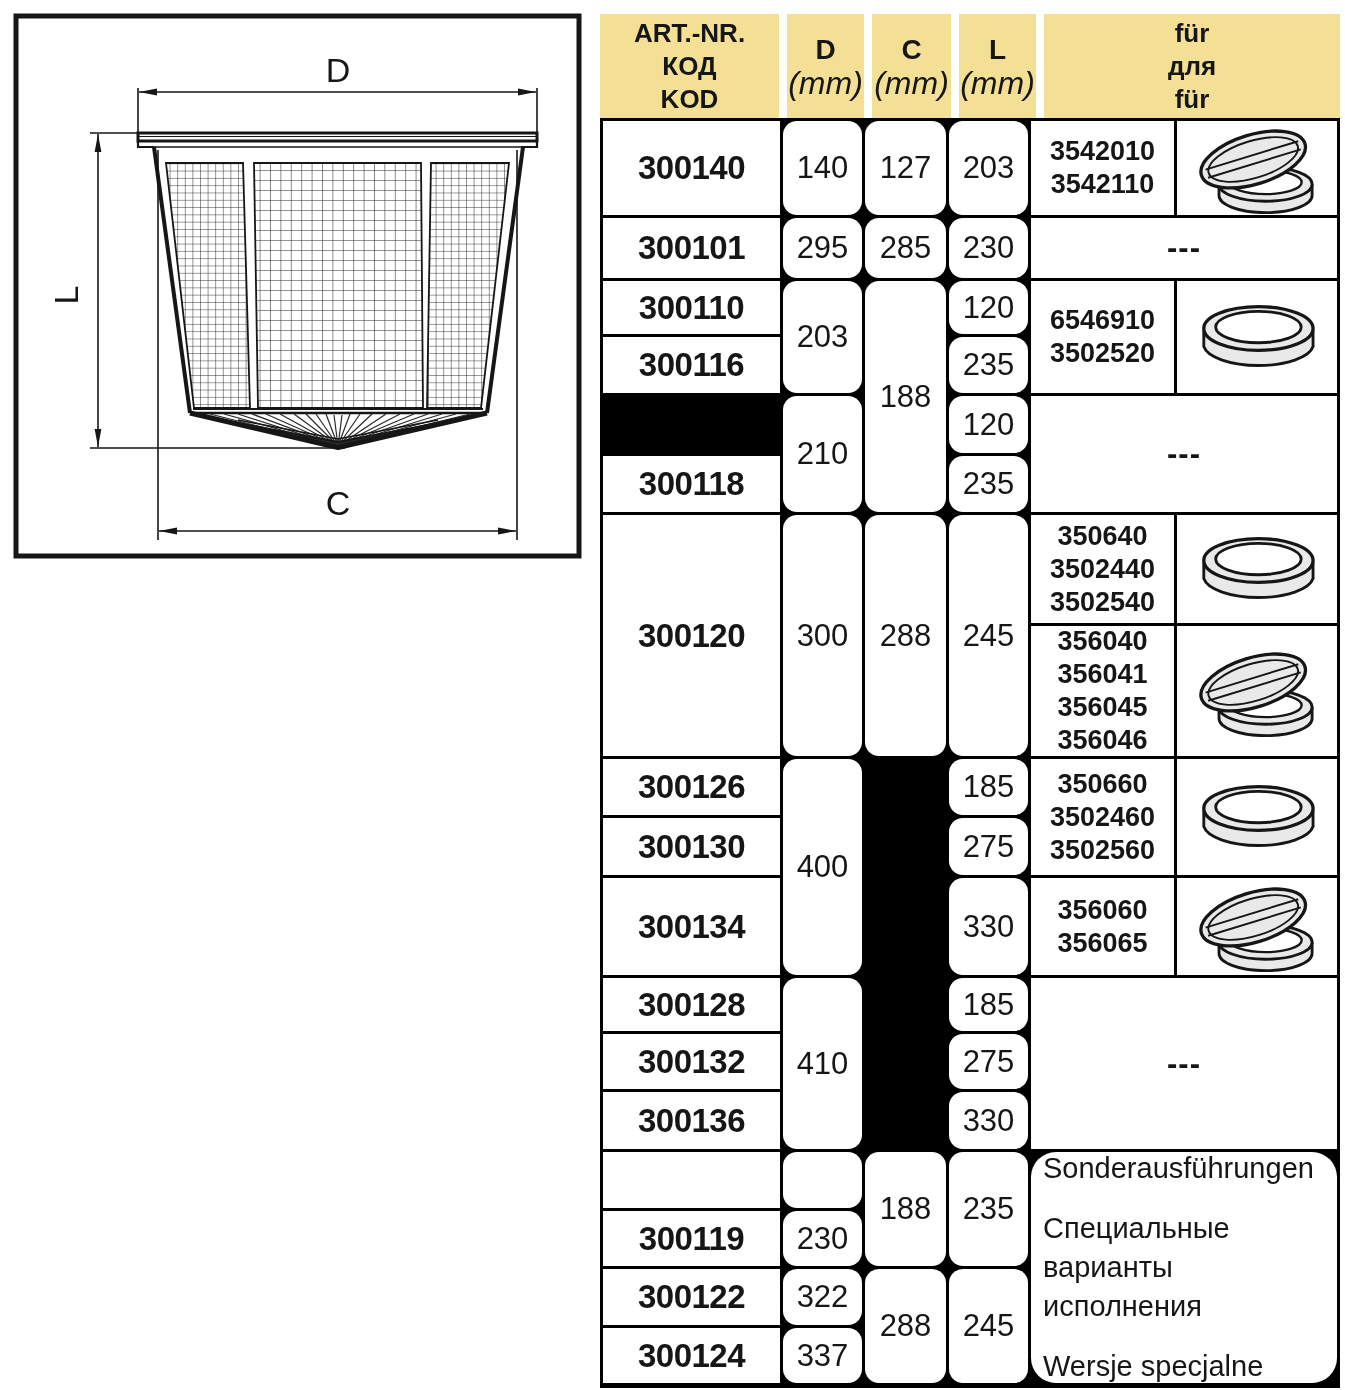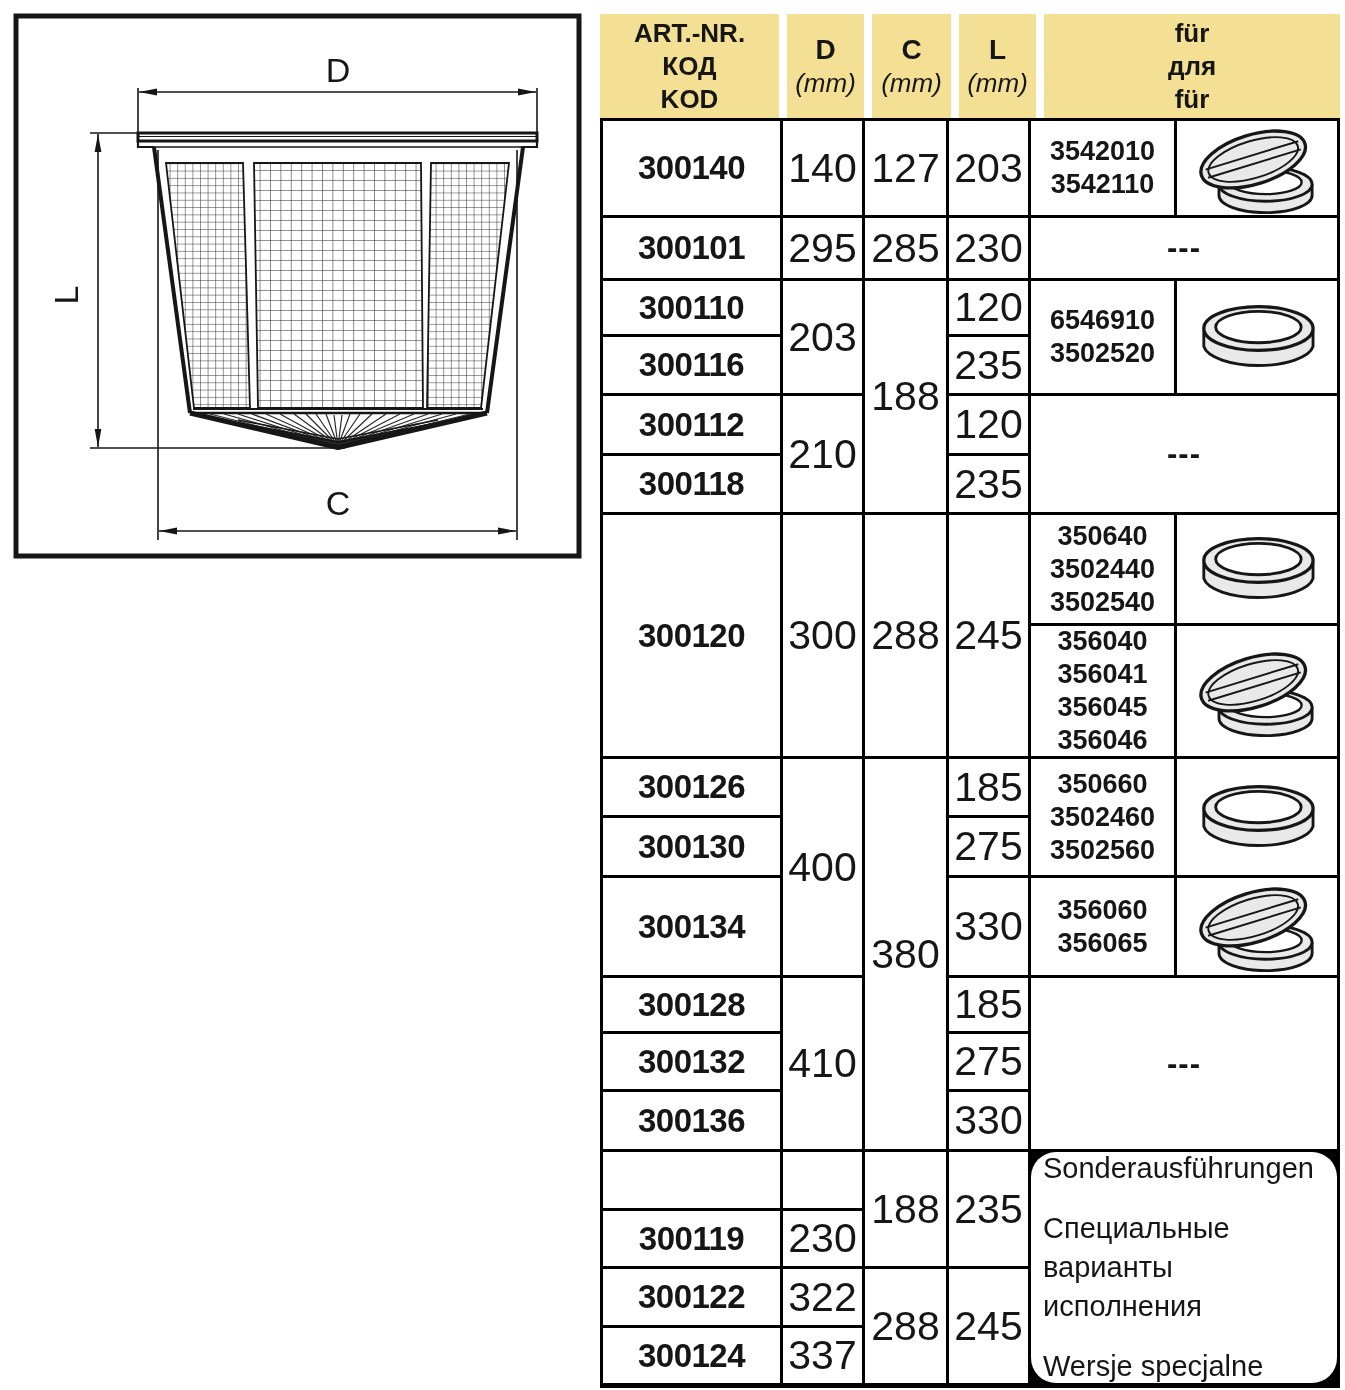--- a/index.html
+++ b/index.html
@@ -10,30 +10,30 @@
   .diagram-wrap{position:absolute;left:10px;top:10px;width:575px;height:552px;}
 
   
   .thead{position:absolute;left:600px;top:14px;width:740px;height:104px;
          display:grid;grid-template-columns:183px 85px 87px 85px 146px 154px;}
   .th{background:#F4E095;margin:0 4px;display:flex;flex-direction:column;align-items:center;justify-content:center;text-align:center;}
   .th.first{margin-left:0;}
   .th.last{margin-right:0;}
   .th .b{font-weight:bold;font-size:26px;line-height:33px;}
   .th .big{font-weight:bold;font-size:28px;line-height:34px;}
-  .th .it{font-style:italic;font-size:26px;line-height:32px;}
+  .th .it{font-style:italic;font-size:32px;line-height:32px;}
 
   .tbody{position:absolute;left:600px;top:118px;width:740px;box-sizing:border-box;
          background:#000;padding:3px 3px 5px 3px;
          display:grid;gap:3px;
          grid-template-columns:177px 79px 81px 79px 143px 160px;
          grid-template-rows:94px 60px 53px 56px 57px 56px 108px 130px 56px 57px 97px 53px 55px 57px 56px 55px 56px 55px;}
   .td{background:#fff;display:flex;align-items:center;justify-content:center;text-align:center;overflow:hidden;}
   .art{font-weight:bold;font-size:33px;letter-spacing:-0.5px;}
-  .num{font-size:41px;}
+  .num{font-size:31px;border-radius:14px;}
   .codes{flex-direction:column;font-weight:bold;font-size:27px;line-height:33px;}
   .dash{font-weight:bold;font-size:31px;letter-spacing:1px;}
   .special{flex-direction:column;align-items:flex-start;justify-content:center;text-align:left;padding-left:12px;font-size:29px;line-height:39px;border-radius:25px;}
   .special .gap-top{margin-top:21px;}
   .icon-cell svg{display:block;}
 </style>
 </head>
 <body>
 
 <div class="page">
@@ -147,21 +147,20 @@
       <div class="b">für</div>
     </div>
   </div>
 
   <div class="tbody">
 
     <div class="td art" style="grid-area:1/1/2/2">300140</div>
     <div class="td art" style="grid-area:2/1/3/2">300101</div>
     <div class="td art" style="grid-area:3/1/4/2">300110</div>
     <div class="td art" style="grid-area:4/1/5/2">300116</div>
-    <div class="td art" style="grid-area:5/1/6/2">300112</div>
     <div class="td art" style="grid-area:6/1/7/2">300118</div>
     <div class="td art" style="grid-area:7/1/9/2">300120</div>
     <div class="td art" style="grid-area:9/1/10/2">300126</div>
     <div class="td art" style="grid-area:10/1/11/2">300130</div>
     <div class="td art" style="grid-area:11/1/12/2">300134</div>
     <div class="td art" style="grid-area:12/1/13/2">300128</div>
     <div class="td art" style="grid-area:13/1/14/2">300132</div>
     <div class="td art" style="grid-area:14/1/15/2">300136</div>
     <div class="td art" style="grid-area:15/1/16/2"></div>
     <div class="td art" style="grid-area:16/1/17/2">300119</div>
@@ -177,21 +176,20 @@
     <div class="td num" style="grid-area:12/2/15/3">410</div>
     <div class="td num" style="grid-area:15/2/16/3"></div>
     <div class="td num" style="grid-area:16/2/17/3">230</div>
     <div class="td num" style="grid-area:17/2/18/3">322</div>
     <div class="td num" style="grid-area:18/2/19/3">337</div>
 
     <div class="td num" style="grid-area:1/3/2/4">127</div>
     <div class="td num" style="grid-area:2/3/3/4">285</div>
     <div class="td num" style="grid-area:3/3/7/4">188</div>
     <div class="td num" style="grid-area:7/3/9/4">288</div>
-    <div class="td num" style="grid-area:9/3/15/4">380</div>
     <div class="td num" style="grid-area:15/3/17/4">188</div>
     <div class="td num" style="grid-area:17/3/19/4">288</div>
 
     <div class="td num" style="grid-area:1/4/2/5">203</div>
     <div class="td num" style="grid-area:2/4/3/5">230</div>
     <div class="td num" style="grid-area:3/4/4/5">120</div>
     <div class="td num" style="grid-area:4/4/5/5">235</div>
     <div class="td num" style="grid-area:5/4/6/5">120</div>
     <div class="td num" style="grid-area:6/4/7/5">235</div>
     <div class="td num" style="grid-area:7/4/9/5">245</div>

